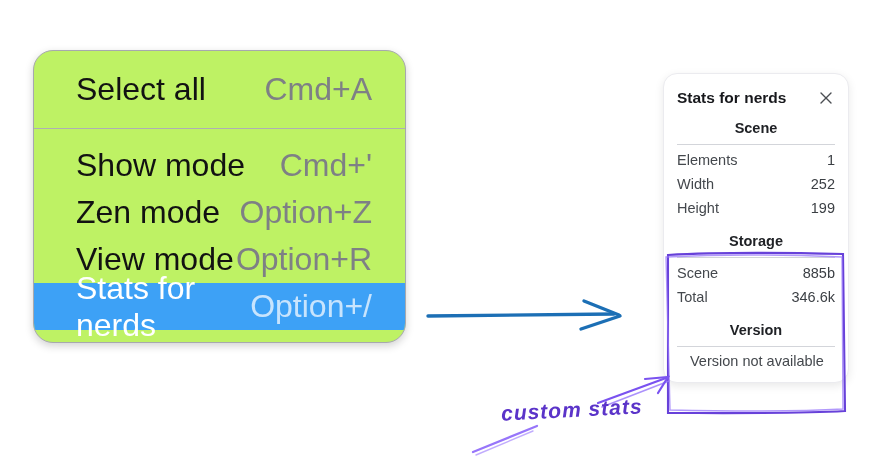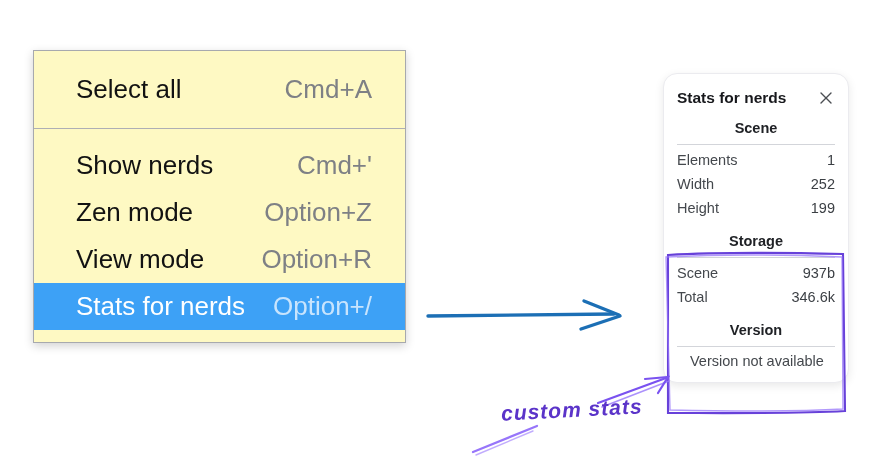--- a/index.html
+++ b/index.html
@@ -4,23 +4,23 @@
 <style>
   html,body{margin:0;padding:0;background:#ffffff;}
   .canvas{
     position:relative;width:873px;height:461px;background:#ffffff;overflow:hidden;
     font-family:"Liberation Sans", sans-serif;
   }
 
   
   .context-menu{
     position:absolute;left:33px;top:50px;width:373px;box-sizing:border-box;
-    background:#fef9c3;border:1.5px solid #a7a9ae;border-radius:0;
+    background:#bef264;border:1.5px solid #a7a9ae;border-radius:20px;
     box-shadow:0 3px 9px rgba(0,0,0,0.18);
-    font-size:26px;color:#121212;overflow:hidden;
+    font-size:32px;color:#121212;overflow:hidden;
   }
   .menu-group-top{padding:10px 0;}
   .menu-group-bottom{padding:13px 0 12px;}
   .menu-item{
     height:47px;display:flex;justify-content:space-between;align-items:center;
     padding:0 33px 0 42px;cursor:default;
   }
   .menu-item.tall{height:57px;}
   .menu-item .shortcut{color:#7e8085;}
   .menu-item.selected{background:#3da1f6;color:#ffffff;}
@@ -68,21 +68,21 @@
   <div class="context-menu">
     <div class="menu-group-top">
       <div class="menu-item tall">
         <span>Select all</span>
         <span class="shortcut">Cmd+A</span>
       </div>
     </div>
     <div class="menu-divider"></div>
     <div class="menu-group-bottom">
       <div class="menu-item">
-        <span>Show nerds</span>
+        <span>Show mode</span>
         <span class="shortcut">Cmd+'</span>
       </div>
       <div class="menu-item">
         <span>Zen mode</span>
         <span class="shortcut">Option+Z</span>
       </div>
       <div class="menu-item">
         <span>View mode</span>
         <span class="shortcut">Option+R</span>
       </div>
@@ -119,21 +119,21 @@
         <span class="stat-label">Height</span>
         <span class="stat-value">199</span>
       </div>
     </div>
 
     <div>
       <div class="section-heading">Storage</div>
       <div class="section-divider"></div>
       <div class="stat-row">
         <span class="stat-label">Scene</span>
-        <span class="stat-value">937b</span>
+        <span class="stat-value">885b</span>
       </div>
       <div class="stat-row">
         <span class="stat-label">Total</span>
         <span class="stat-value">346.6k</span>
       </div>
     </div>
 
     <div>
       <div class="section-heading">Version</div>
       <div class="section-divider"></div>

